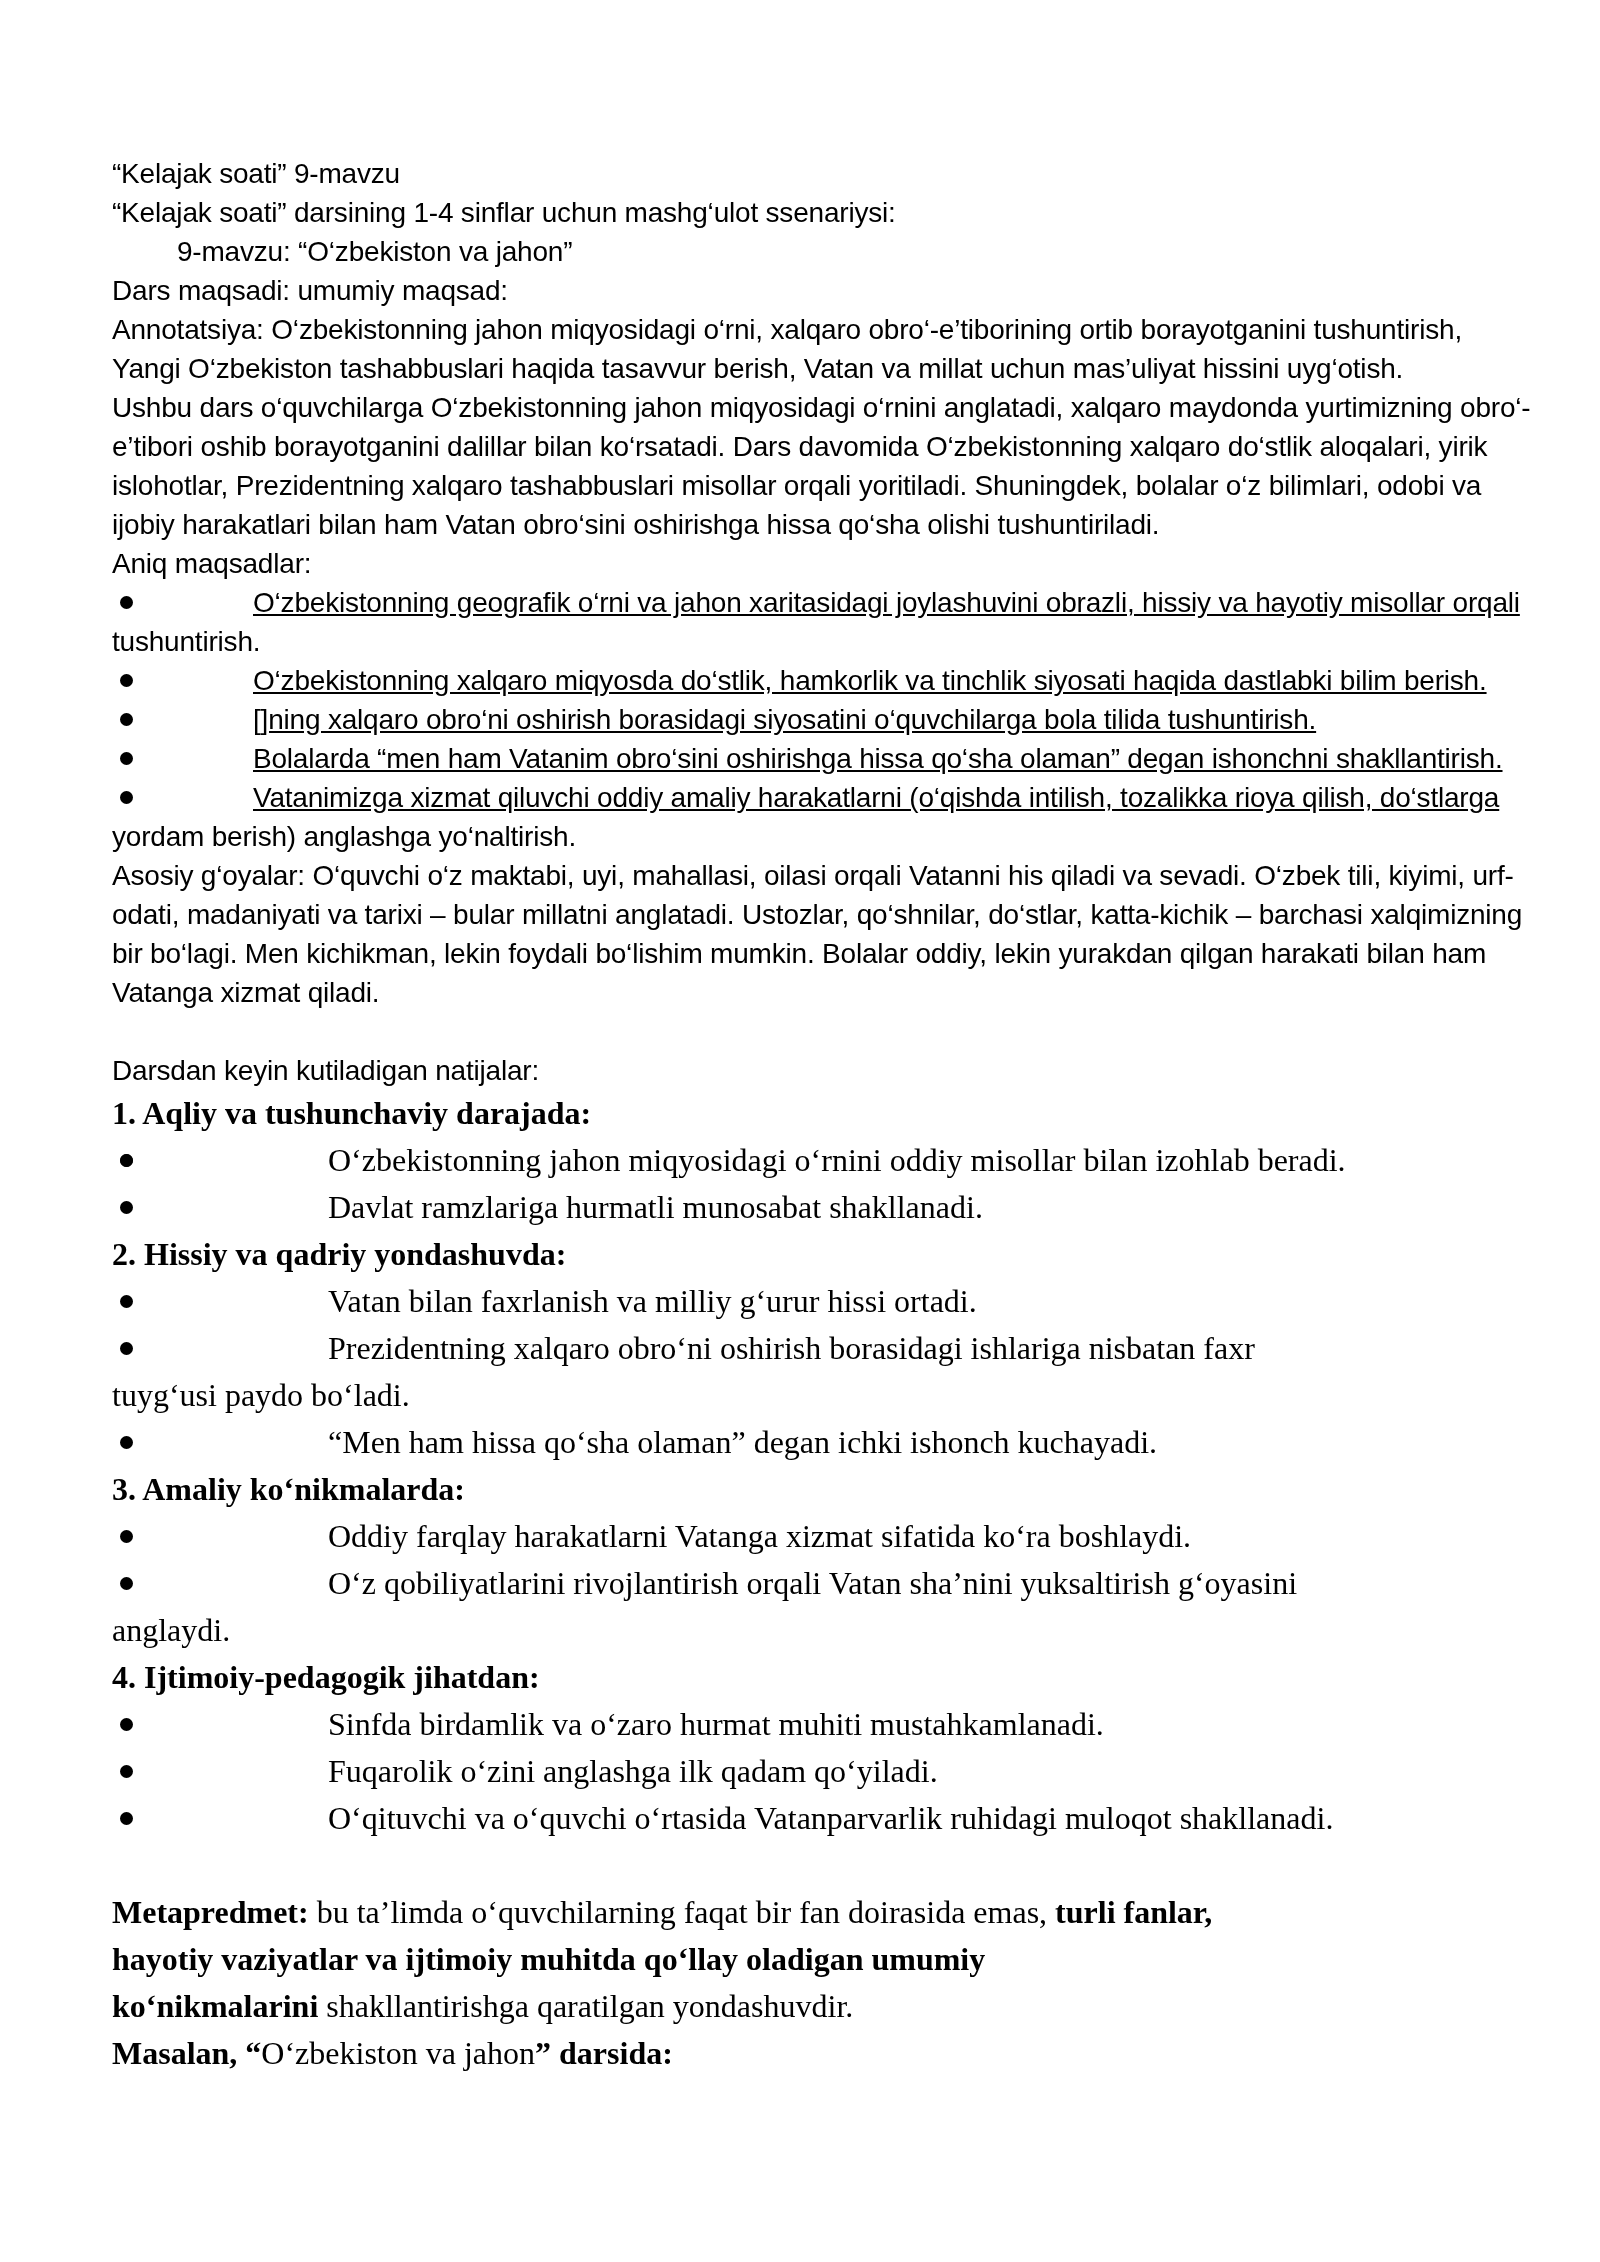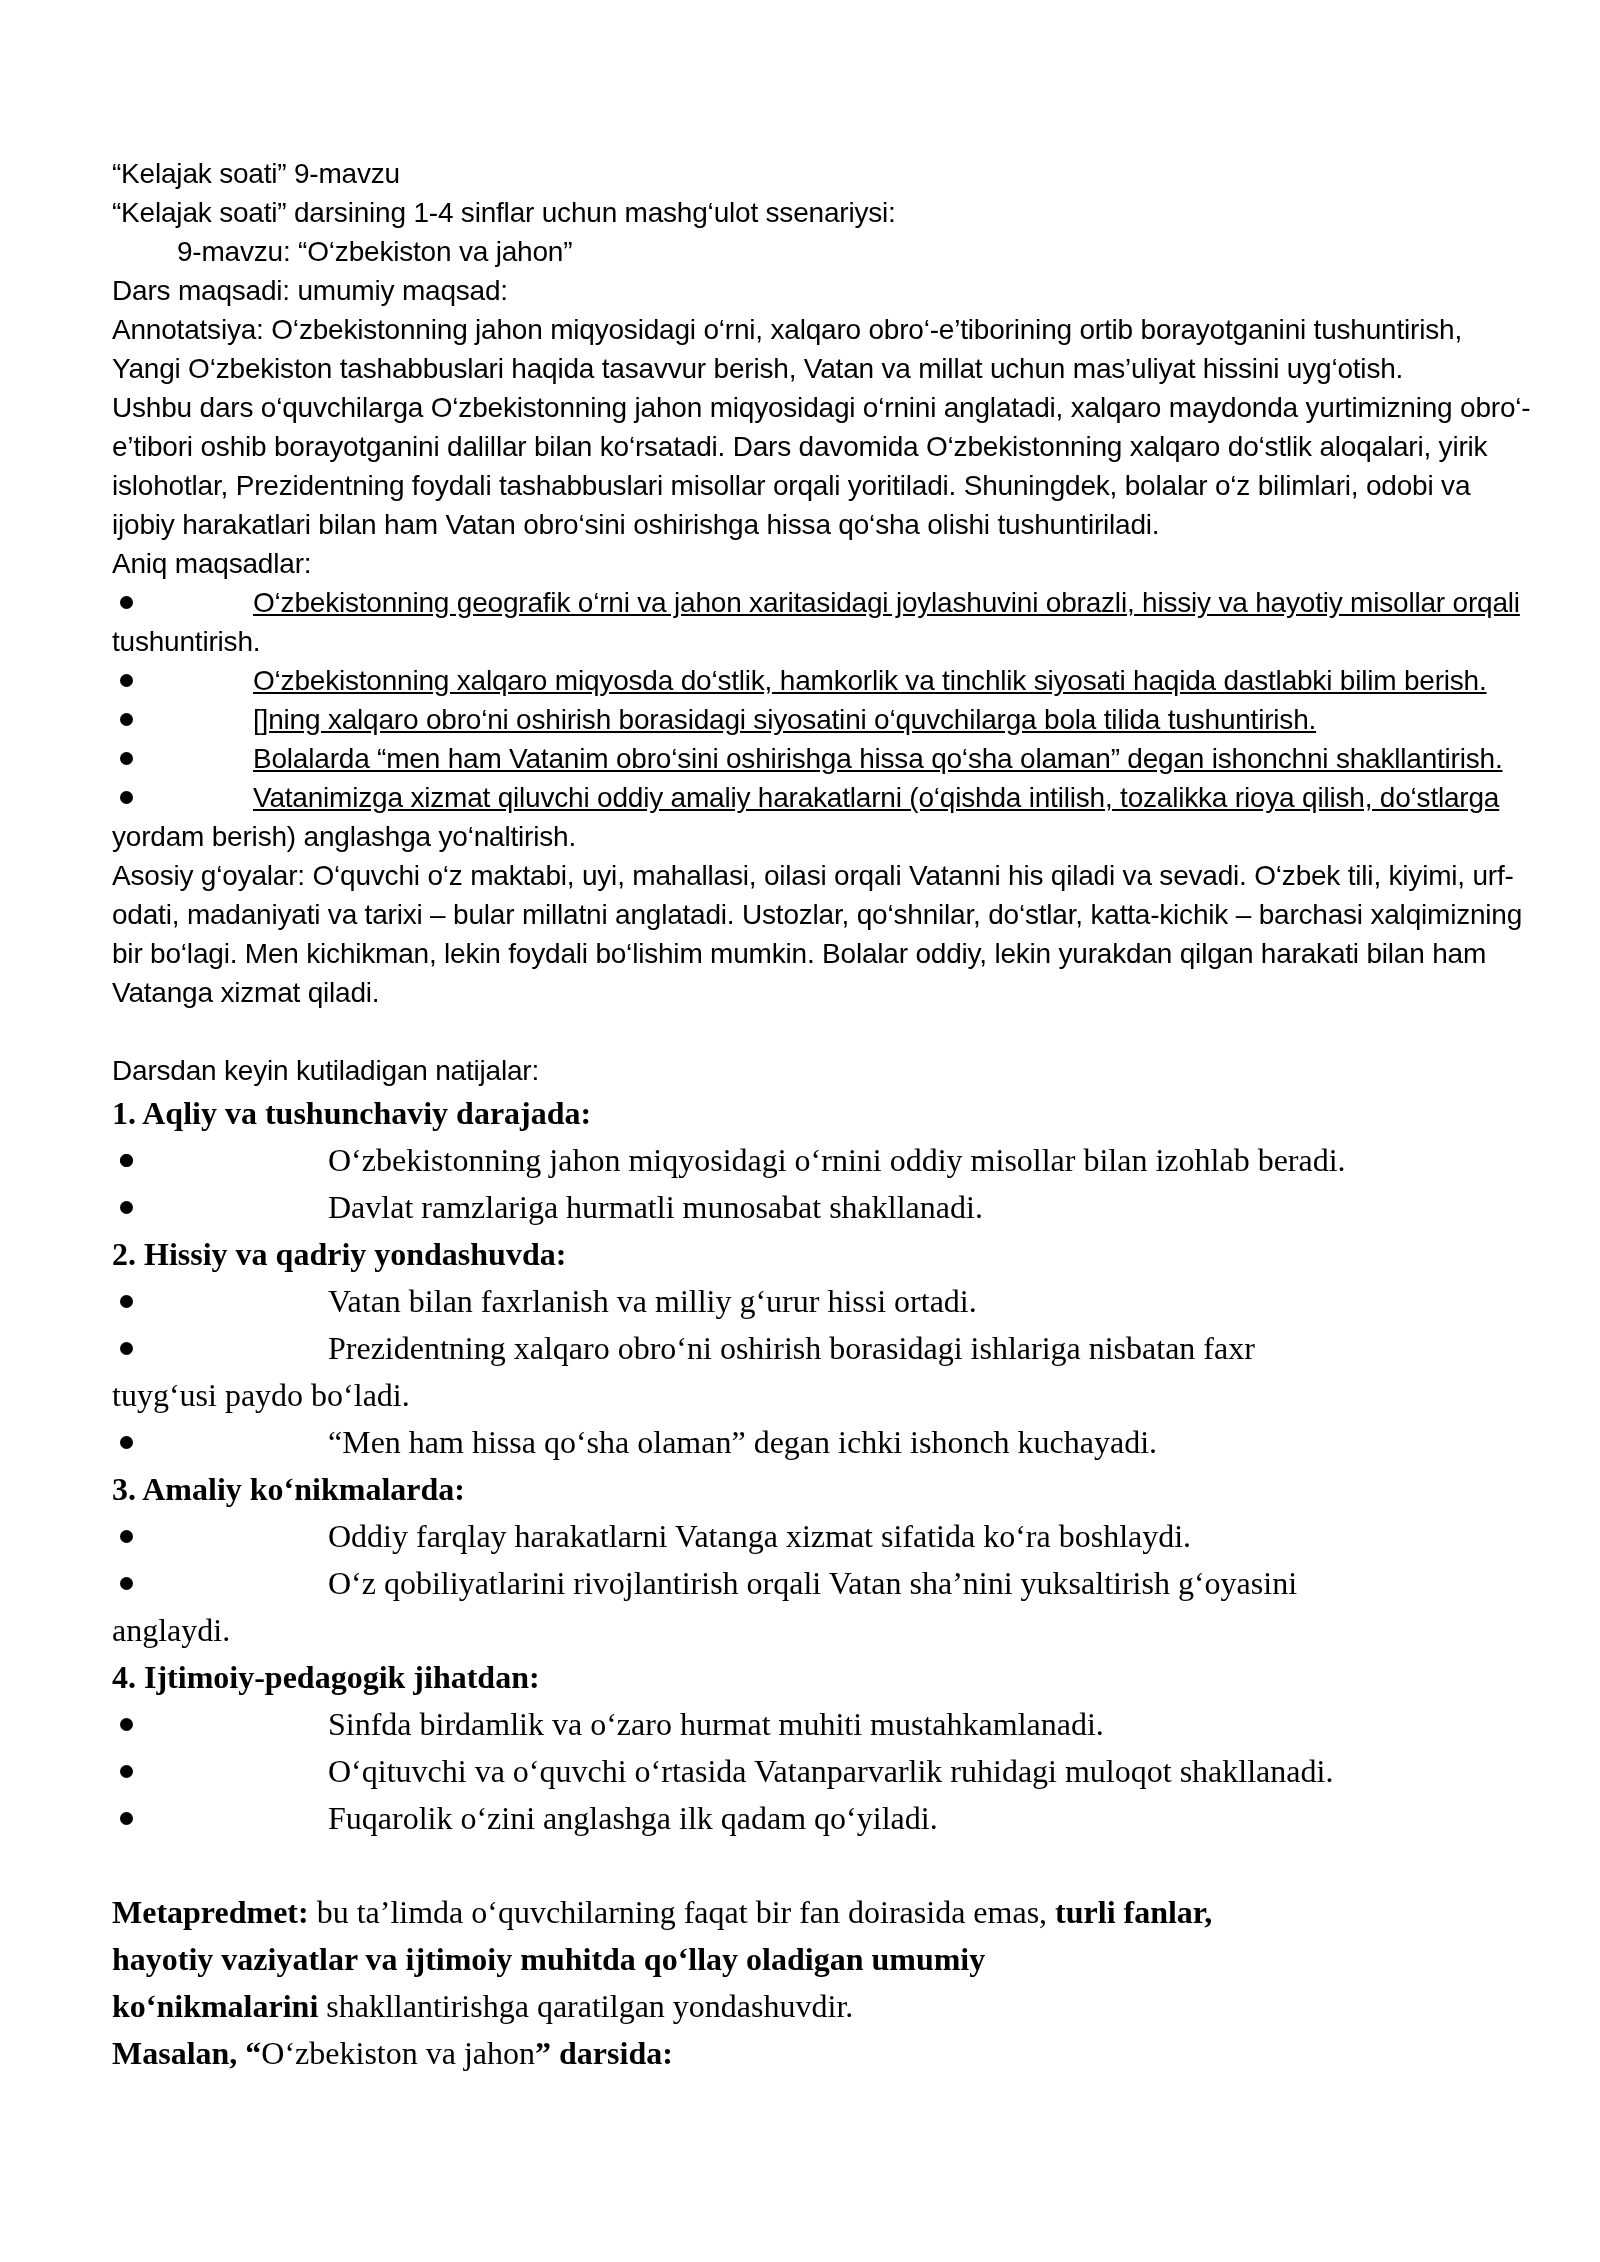--- a/index.html
+++ b/index.html
@@ -58,21 +58,21 @@
 
 <main class="page">
     <div class="row sans line"><span>“Kelajak soati” 9-mavzu</span></div>
     <div class="row sans line"><span>“Kelajak soati” darsining 1-4 sinflar uchun mashg‘ulot ssenariysi:</span></div>
     <div class="row sans indent"><span>9-mavzu: “O‘zbekiston va jahon”</span></div>
     <div class="row sans line"><span>Dars maqsadi: umumiy maqsad:</span></div>
     <div class="row sans line"><span>Annotatsiya: O‘zbekistonning jahon miqyosidagi o‘rni, xalqaro obro‘-e’tiborining ortib borayotganini tushuntirish,</span></div>
     <div class="row sans line"><span>Yangi O‘zbekiston tashabbuslari haqida tasavvur berish, Vatan va millat uchun mas’uliyat hissini uyg‘otish.</span></div>
     <div class="row sans line"><span>Ushbu dars o‘quvchilarga O‘zbekistonning jahon miqyosidagi o‘rnini anglatadi, xalqaro maydonda yurtimizning obro‘-</span></div>
     <div class="row sans line"><span>e’tibori oshib borayotganini dalillar bilan ko‘rsatadi. Dars davomida O‘zbekistonning xalqaro do‘stlik aloqalari, yirik</span></div>
-    <div class="row sans line"><span>islohotlar, Prezidentning foydali tashabbuslari misollar orqali yoritiladi. Shuningdek, bolalar o‘z bilimlari, odobi va</span></div>
+    <div class="row sans line"><span>islohotlar, Prezidentning xalqaro tashabbuslari misollar orqali yoritiladi. Shuningdek, bolalar o‘z bilimlari, odobi va</span></div>
     <div class="row sans line"><span>ijobiy harakatlari bilan ham Vatan obro‘sini oshirishga hissa qo‘sha olishi tushuntiriladi.</span></div>
     <div class="row sans line"><span>Aniq maqsadlar:</span></div>
     <div class="row sans bullet"><span class="bullet-marker"></span><span class="bullet-text"><span>O‘zbekistonning geografik o‘rni va jahon xaritasidagi joylashuvini obrazli, hissiy va hayotiy misollar orqali</span></span></div>
     <div class="row sans line"><span>tushuntirish.</span></div>
     <div class="row sans bullet"><span class="bullet-marker"></span><span class="bullet-text"><span>O‘zbekistonning xalqaro miqyosda do‘stlik, hamkorlik va tinchlik siyosati haqida dastlabki bilim berish.</span></span></div>
     <div class="row sans bullet"><span class="bullet-marker"></span><span class="bullet-text"><span>[]ning xalqaro obro‘ni oshirish borasidagi siyosatini o‘quvchilarga bola tilida tushuntirish.</span></span></div>
     <div class="row sans bullet"><span class="bullet-marker"></span><span class="bullet-text"><span>Bolalarda “men ham Vatanim obro‘sini oshirishga hissa qo‘sha olaman” degan ishonchni shakllantirish.</span></span></div>
     <div class="row sans bullet"><span class="bullet-marker"></span><span class="bullet-text"><span>Vatanimizga xizmat qiluvchi oddiy amaliy harakatlarni (o‘qishda intilish, tozalikka rioya qilish, do‘stlarga</span></span></div>
     <div class="row sans line"><span>yordam berish) anglashga yo‘naltirish.</span></div>
     <div class="row sans line"><span>Asosiy g‘oyalar: O‘quvchi o‘z maktabi, uyi, mahallasi, oilasi orqali Vatanni his qiladi va sevadi. O‘zbek tili, kiyimi, urf-</span></div>
@@ -89,20 +89,20 @@
     <div class="row serif bullet"><span class="bullet-marker"></span><span class="bullet-text"><span>Vatan bilan faxrlanish va milliy g‘urur hissi ortadi.</span></span></div>
     <div class="row serif bullet"><span class="bullet-marker"></span><span class="bullet-text"><span>Prezidentning xalqaro obro‘ni oshirish borasidagi ishlariga nisbatan faxr</span></span></div>
     <div class="row serif line"><span>tuyg‘usi paydo bo‘ladi.</span></div>
     <div class="row serif bullet"><span class="bullet-marker"></span><span class="bullet-text"><span>“Men ham hissa qo‘sha olaman” degan ichki ishonch kuchayadi.</span></span></div>
     <div class="row serif line"><b>3. Amaliy ko‘nikmalarda:</b></div>
     <div class="row serif bullet"><span class="bullet-marker"></span><span class="bullet-text"><span>Oddiy farqlay harakatlarni Vatanga xizmat sifatida ko‘ra boshlaydi.</span></span></div>
     <div class="row serif bullet"><span class="bullet-marker"></span><span class="bullet-text"><span>O‘z qobiliyatlarini rivojlantirish orqali Vatan sha’nini yuksaltirish g‘oyasini</span></span></div>
     <div class="row serif line"><span>anglaydi.</span></div>
     <div class="row serif line"><b>4. Ijtimoiy-pedagogik jihatdan:</b></div>
     <div class="row serif bullet"><span class="bullet-marker"></span><span class="bullet-text"><span>Sinfda birdamlik va o‘zaro hurmat muhiti mustahkamlanadi.</span></span></div>
+    <div class="row serif bullet"><span class="bullet-marker"></span><span class="bullet-text"><span>Fuqarolik o‘zini anglashga ilk qadam qo‘yiladi.</span></span></div>
     <div class="row serif bullet"><span class="bullet-marker"></span><span class="bullet-text"><span>O‘qituvchi va o‘quvchi o‘rtasida Vatanparvarlik ruhidagi muloqot shakllanadi.</span></span></div>
-    <div class="row serif bullet"><span class="bullet-marker"></span><span class="bullet-text"><span>Fuqarolik o‘zini anglashga ilk qadam qo‘yiladi.</span></span></div>
     <div class="row serif blank"></div>
     <div class="row serif line"><b>Metapredmet:</b><span> bu ta’limda o‘quvchilarning faqat bir fan doirasida emas, </span><b>turli fanlar,</b></div>
     <div class="row serif line"><b>hayotiy vaziyatlar va ijtimoiy muhitda qo‘llay oladigan umumiy</b></div>
     <div class="row serif line"><b>ko‘nikmalarini</b><span> shakllantirishga qaratilgan yondashuvdir.</span></div>
     <div class="row serif line"><b>Masalan, “</b><span>O‘zbekiston va jahon</span><b>” darsida:</b></div>
   </main>
 
 </body></html>

